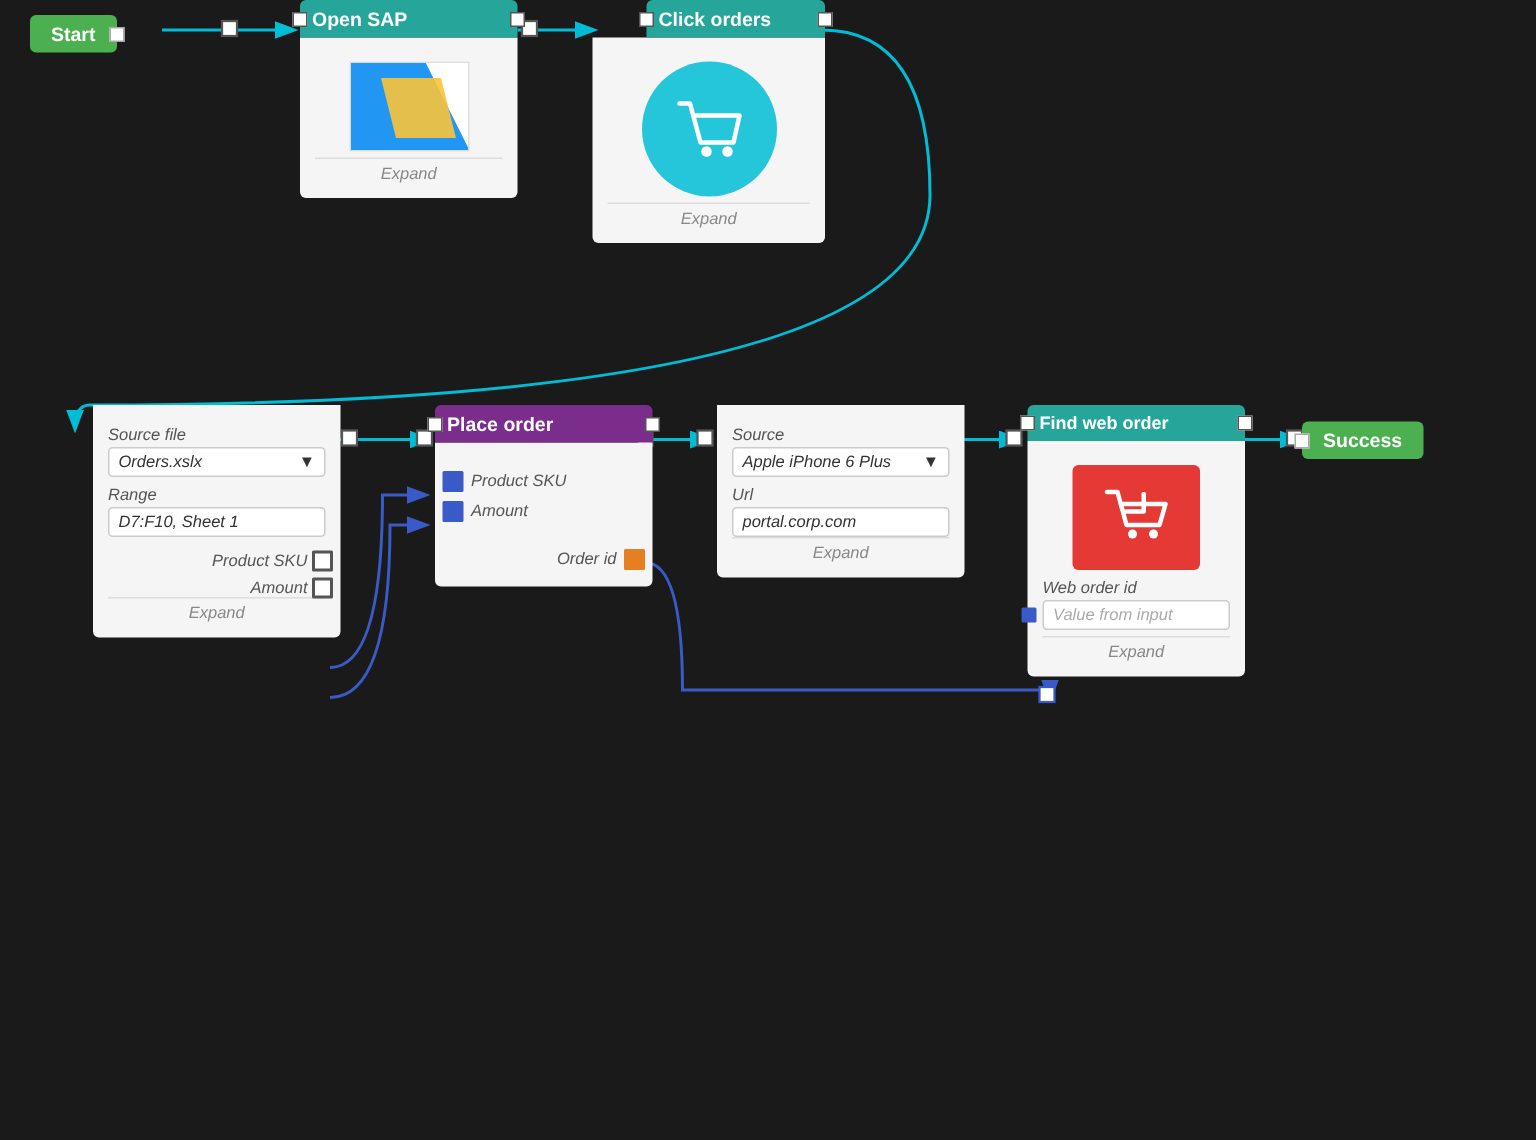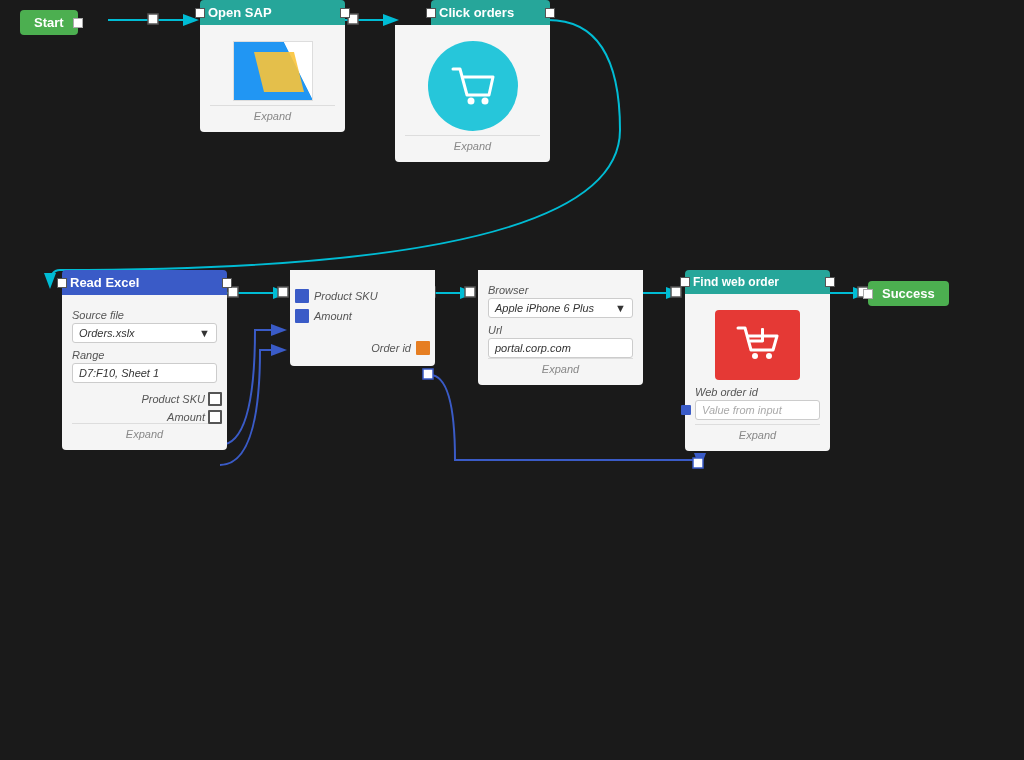--- a/index.html
+++ b/index.html
@@ -275,25 +275,20 @@
           <path d="M8 10 L15 10 L22 36 L44 36 L48 18 L18 18" stroke="#fff" stroke-width="3" fill="none" stroke-linecap="round" stroke-linejoin="round"></path>
           <circle cx="26" cy="42" r="3.5" fill="#fff"></circle>
           <circle cx="40" cy="42" r="3.5" fill="#fff"></circle>
         </svg>
       </div>
       <div class="node-expand">Expand</div>
     </div>
   </div>
 
   <div class="node" style="top:270px;left:62px;width:165px;">
-    <div class="node-header blue-header" style="background:#3a5bc7;">
-      <div class="corner-sq left"></div>
-      <span>Read Excel</span>
-      <div class="corner-sq right"></div>
-    </div>
     <div class="node-body">
       <div class="field-label">Source file</div>
       <div class="field-input">
         <span>Orders.xslx</span>
         <span>▼</span>
       </div>
       <div class="field-label">Range</div>
       <div class="field-input">
         <span>D7:F10, Sheet 1</span>
       </div>
@@ -304,39 +299,44 @@
         </div>
         <div class="output-port" style="margin-top:6px;">
           <span>Amount</span>
         </div>
       </div>
       <div class="node-expand">Expand</div>
     </div>
   </div>
 
   <div class="node" style="top:270px;left:290px;width:145px;">
+    <div class="node-header purple-header" style="background:#7b2d8b;">
+      <div class="corner-sq left"></div>
+      <span>Place order</span>
+      <div class="corner-sq right"></div>
+    </div>
     <div class="node-body">
 
       <div style="position:relative;padding:8px 0 4px;">
         <div class="input-port blue-port" style="padding-left:14px;margin-bottom:8px;">
           <span>Product SKU</span>
         </div>
         <div class="input-port blue-port" style="padding-left:14px;margin-bottom:8px;">
           <span>Amount</span>
         </div>
         <div class="output-port orange-port" style="justify-content:flex-end;padding-right:14px;margin-top:20px;">
           <span>Order id</span>
         </div>
       </div>
     </div>
   </div>
 
   <div class="node" style="top:270px;left:478px;width:165px;">
     <div class="node-body">
-      <div class="field-label">Browser</div>
+      <div class="field-label">Source</div>
       <div class="field-input">
         <span>Apple iPhone 6 Plus</span>
         <span>▼</span>
       </div>
       <div class="field-label">Url</div>
       <div class="field-input">
         <span>portal.corp.com</span>
       </div>
       <div class="node-expand">Expand</div>
     </div>

